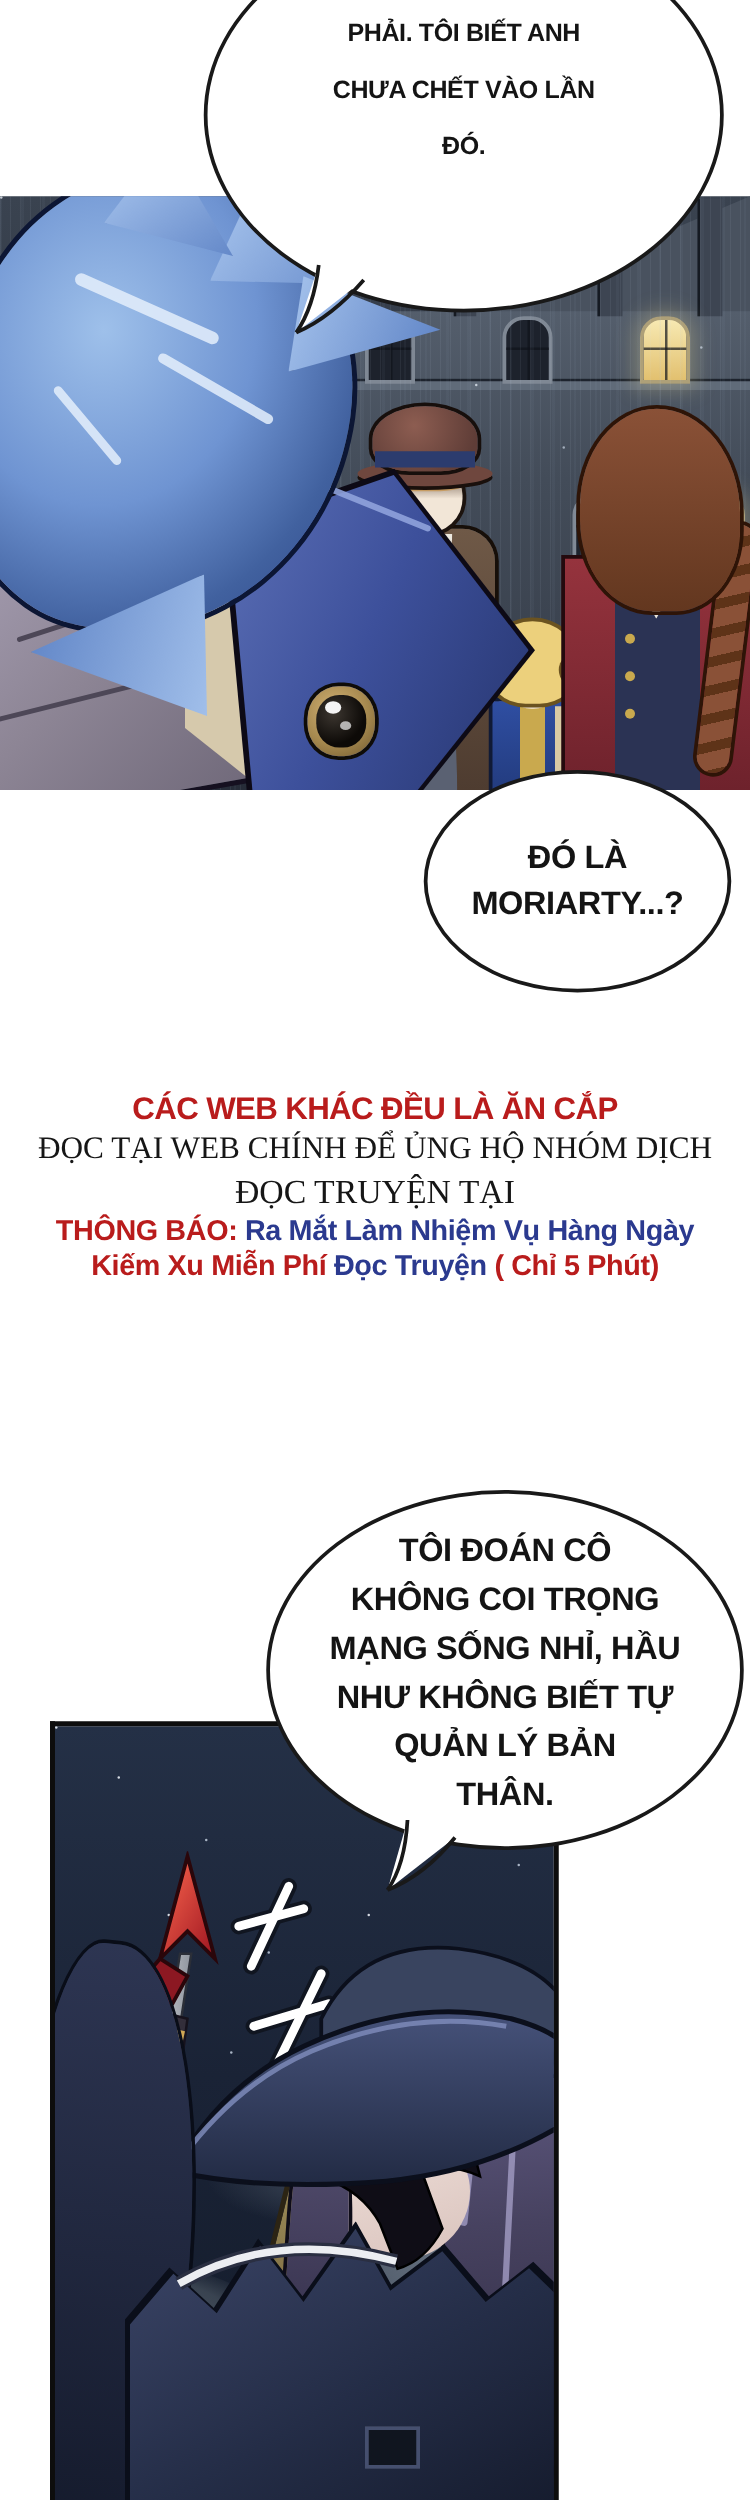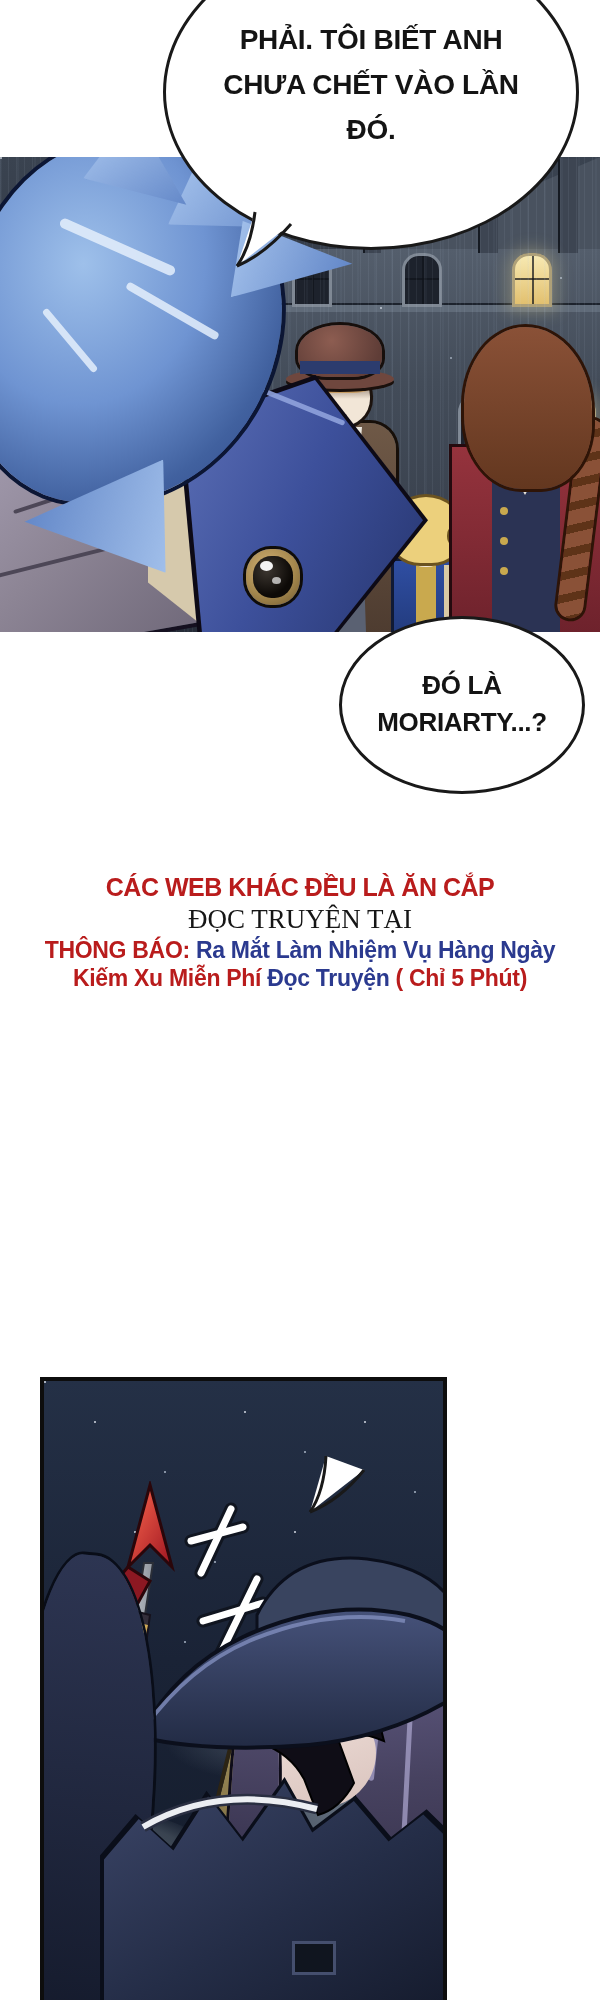--- a/index.html
+++ b/index.html
@@ -6,21 +6,21 @@
   .page{position:relative;width:600px;height:2000px;background:#fff;overflow:hidden;
         font-family:"Liberation Sans",sans-serif;}
   .abs{position:absolute;}
 
   
   .bubble{position:absolute;background:#fff;border:3px solid #191919;border-radius:50%;
           z-index:20;text-align:center;color:#111;}
   .bubble .btxt{position:absolute;left:0;right:0;font-weight:700;color:#141414;
           letter-spacing:-.3px;}
   .b1{left:163px;top:-66px;width:410px;height:310px;}
-  .b1 .btxt{top:80px;font-size:28px;line-height:45px;}
+  .b1 .btxt{top:68px;font-size:20px;line-height:45px;}
   .b2{left:339px;top:616px;width:240px;height:172px;}
   .b2 .btxt{top:48px;font-size:26px;line-height:37px;}
   .b3{left:213px;top:1192px;width:376px;height:282px;}
   .b3 .btxt{top:26px;font-size:26px;line-height:39px;}
   .tail{position:absolute;z-index:21;}
 
   
   .panel1{position:absolute;left:0;top:157px;width:600px;height:475px;overflow:hidden;
           background:linear-gradient(180deg,#3a4350 0%,#2d3441 55%,#262c38 100%);z-index:1;}
   .roofR{position:absolute;right:0;top:0;width:270px;height:115px;background:#49525f;
@@ -345,20 +345,21 @@
 
   <div class="bubble b2">
     <div class="btxt">
       <div>ĐÓ LÀ</div>
       <div>MORIARTY...?</div>
     </div>
   </div>
 
   <div class="ad">
     <div class="ad-head c-red">CÁC WEB KHÁC ĐỀU LÀ ĂN CẮP</div>
+    <div class="ad-serif">ĐỌC TẠI WEB CHÍNH ĐỂ ỦNG HỘ NHÓM DỊCH</div>
     <div class="ad-serif3">ĐỌC TRUYỆN TẠI</div>
     <div class="ad-notice">
       <span class="c-red">THÔNG BÁO: </span><span class="c-blue">Ra Mắt Làm Nhiệm Vụ Hàng Ngày</span>
     </div>
     <div class="ad-notice">
       <span class="c-red">Kiếm Xu Miễn Phí </span><span class="c-blue">Đọc Truyện </span><span class="c-red">( Chỉ 5 Phút)</span>
     </div>
   </div>
 
   <div class="panel2">
@@ -434,19 +435,29 @@
     <div class="shoulderL"></div>
     <div class="coat-bg"></div>
     <div class="coat"></div>
     <svg class="abs" style="left:95px;top:400px;" width="185" height="55" viewBox="0 0 185 55">
       <path d="M4,46 Q80,2 178,28" fill="none" stroke="#2a2f42" stroke-width="11"></path>
       <path d="M4,46 Q80,2 178,28" fill="none" stroke="#eceef2" stroke-width="6"></path>
     </svg>
     <div class="buckle"></div>
   </div>
 
+  <div class="bubble b3">
+    <div class="btxt">
+      <div>TÔI ĐOÁN CÔ</div>
+      <div>KHÔNG COI TRỌNG</div>
+      <div>MẠNG SỐNG NHỈ, HẦU</div>
+      <div>NHƯ KHÔNG BIẾT TỰ</div>
+      <div>QUẢN LÝ BẢN</div>
+      <div>THÂN.</div>
+    </div>
+  </div>
   <svg class="tail" style="left:300px;top:1452px;" width="70" height="64" viewBox="0 0 70 64">
     <polygon points="10,60 26,4 64,18" fill="#ffffff"></polygon>
     <path d="M26,4 Q24,40 10,60" fill="none" stroke="#191919" stroke-width="3"></path>
     <path d="M10,60 Q40,48 64,18" fill="none" stroke="#191919" stroke-width="3"></path>
   </svg>
 
 </div>
 
 </body></html>

